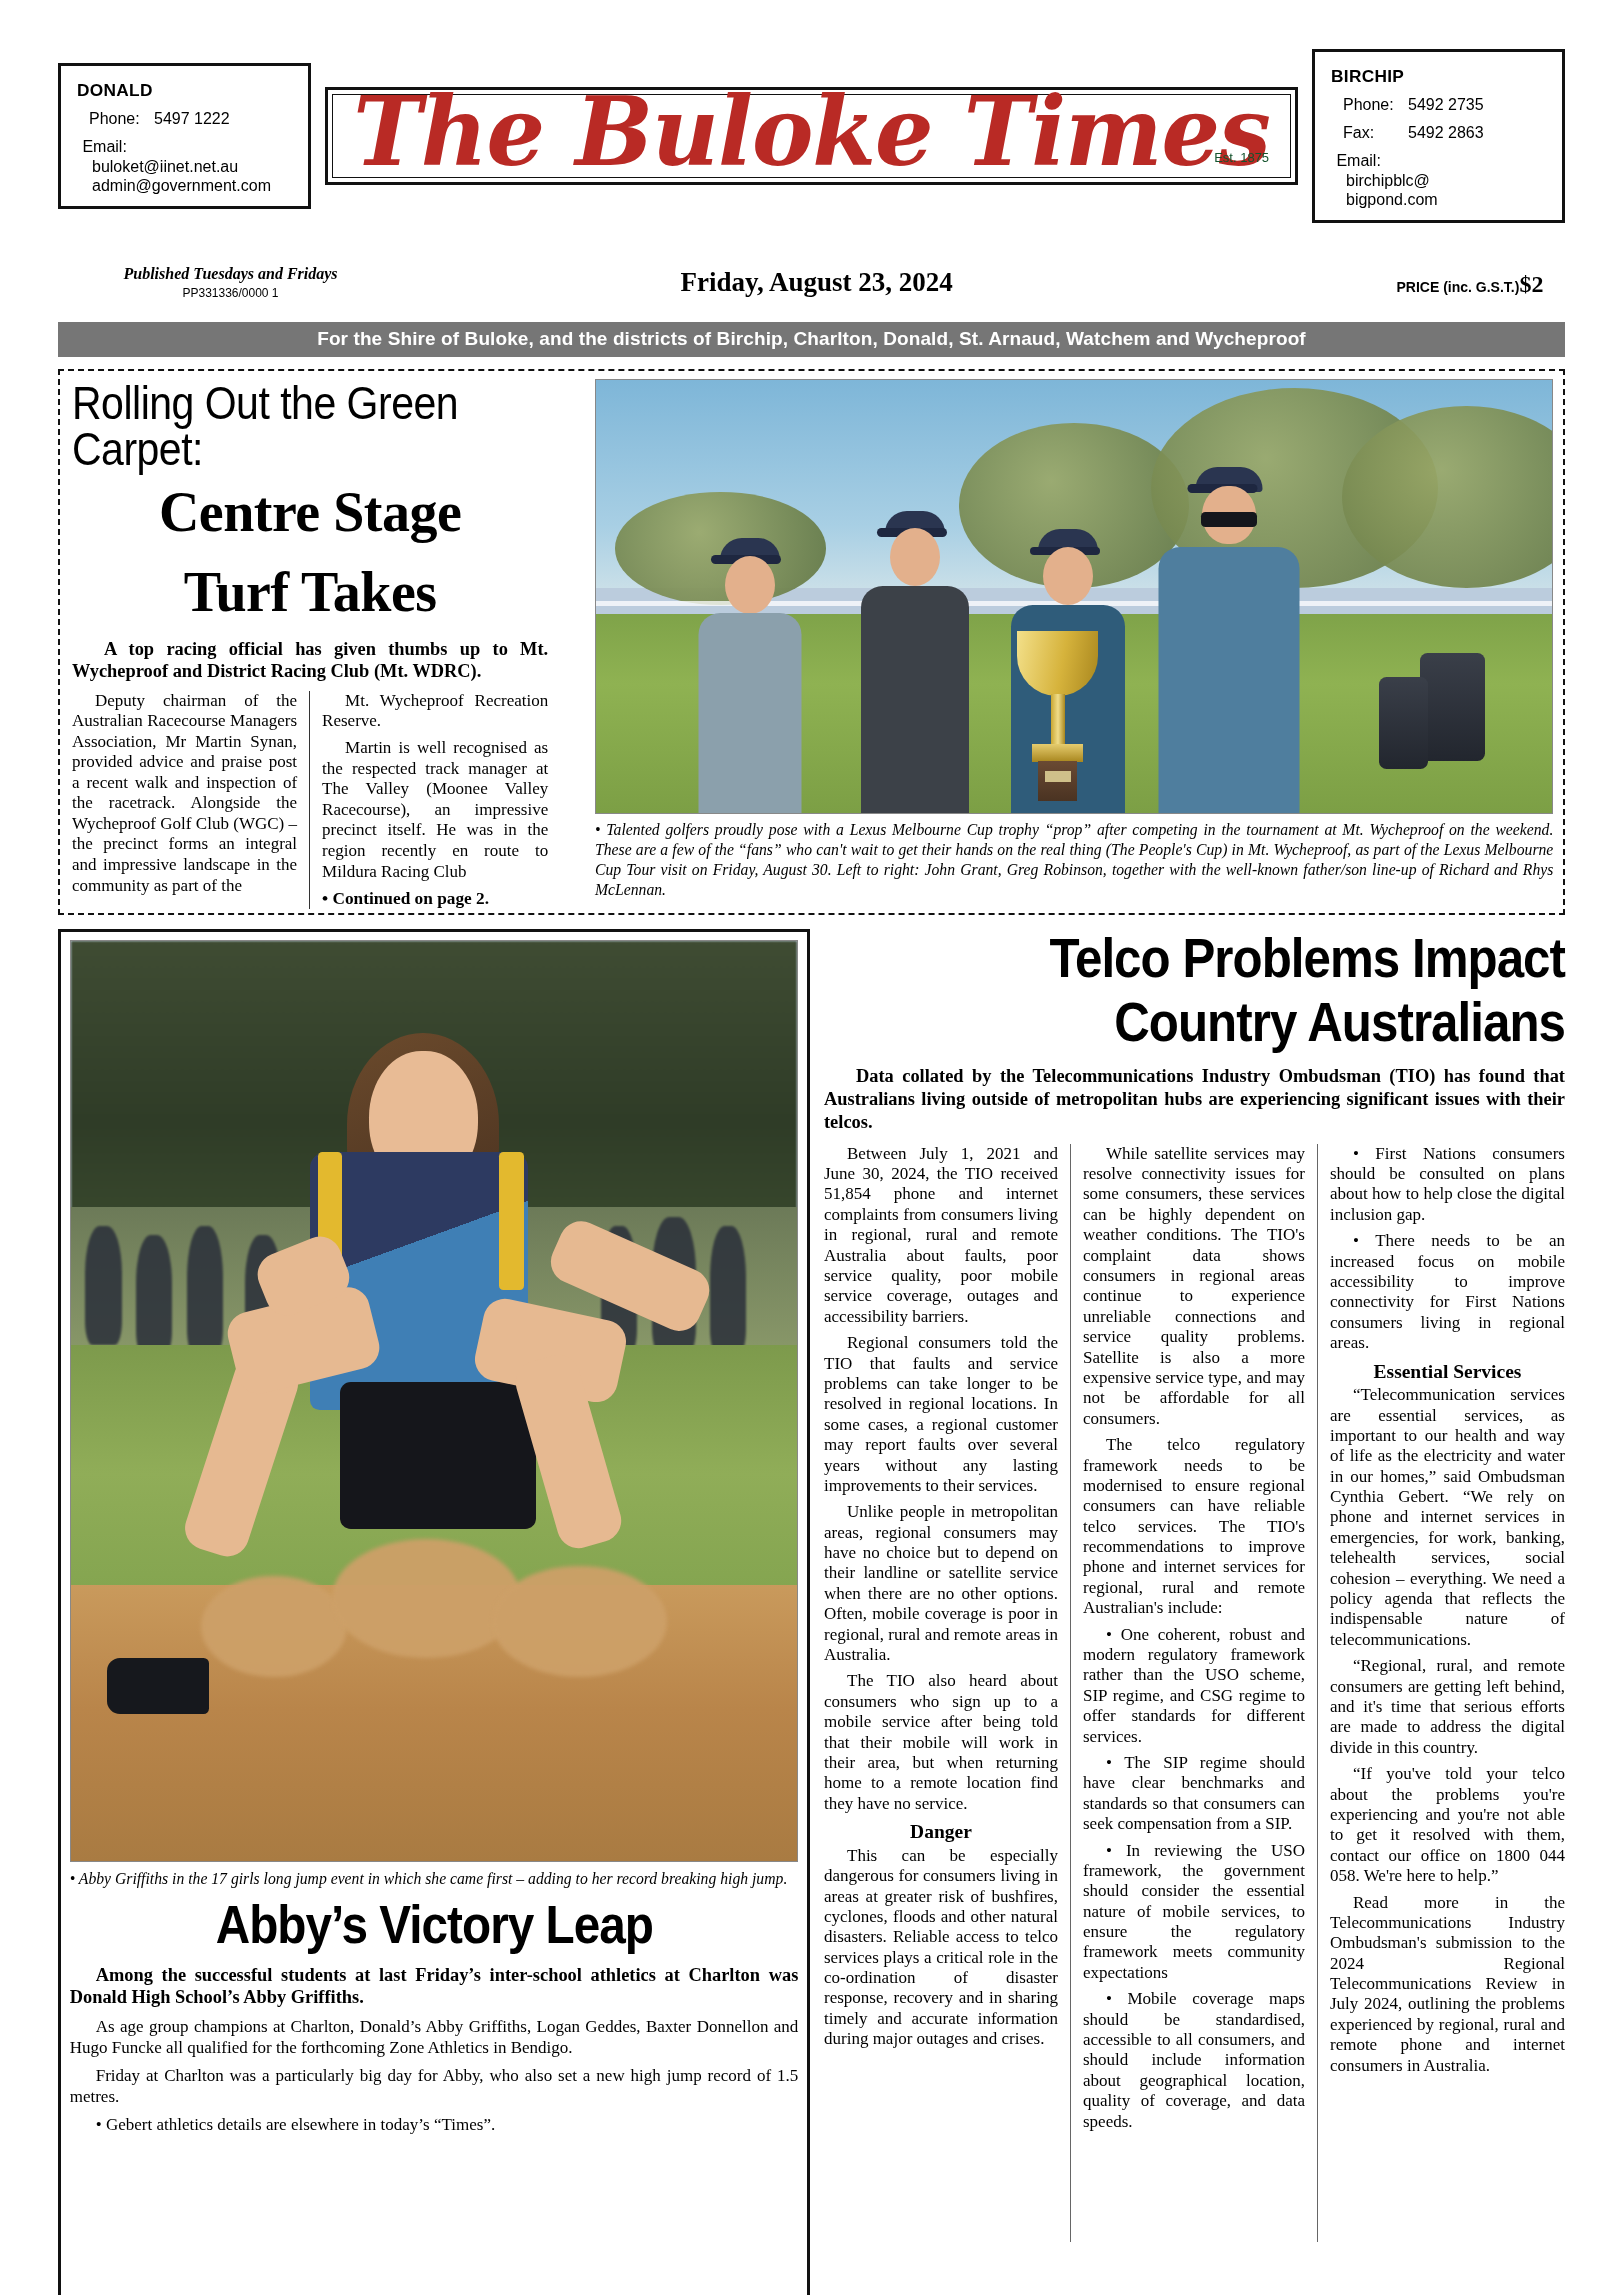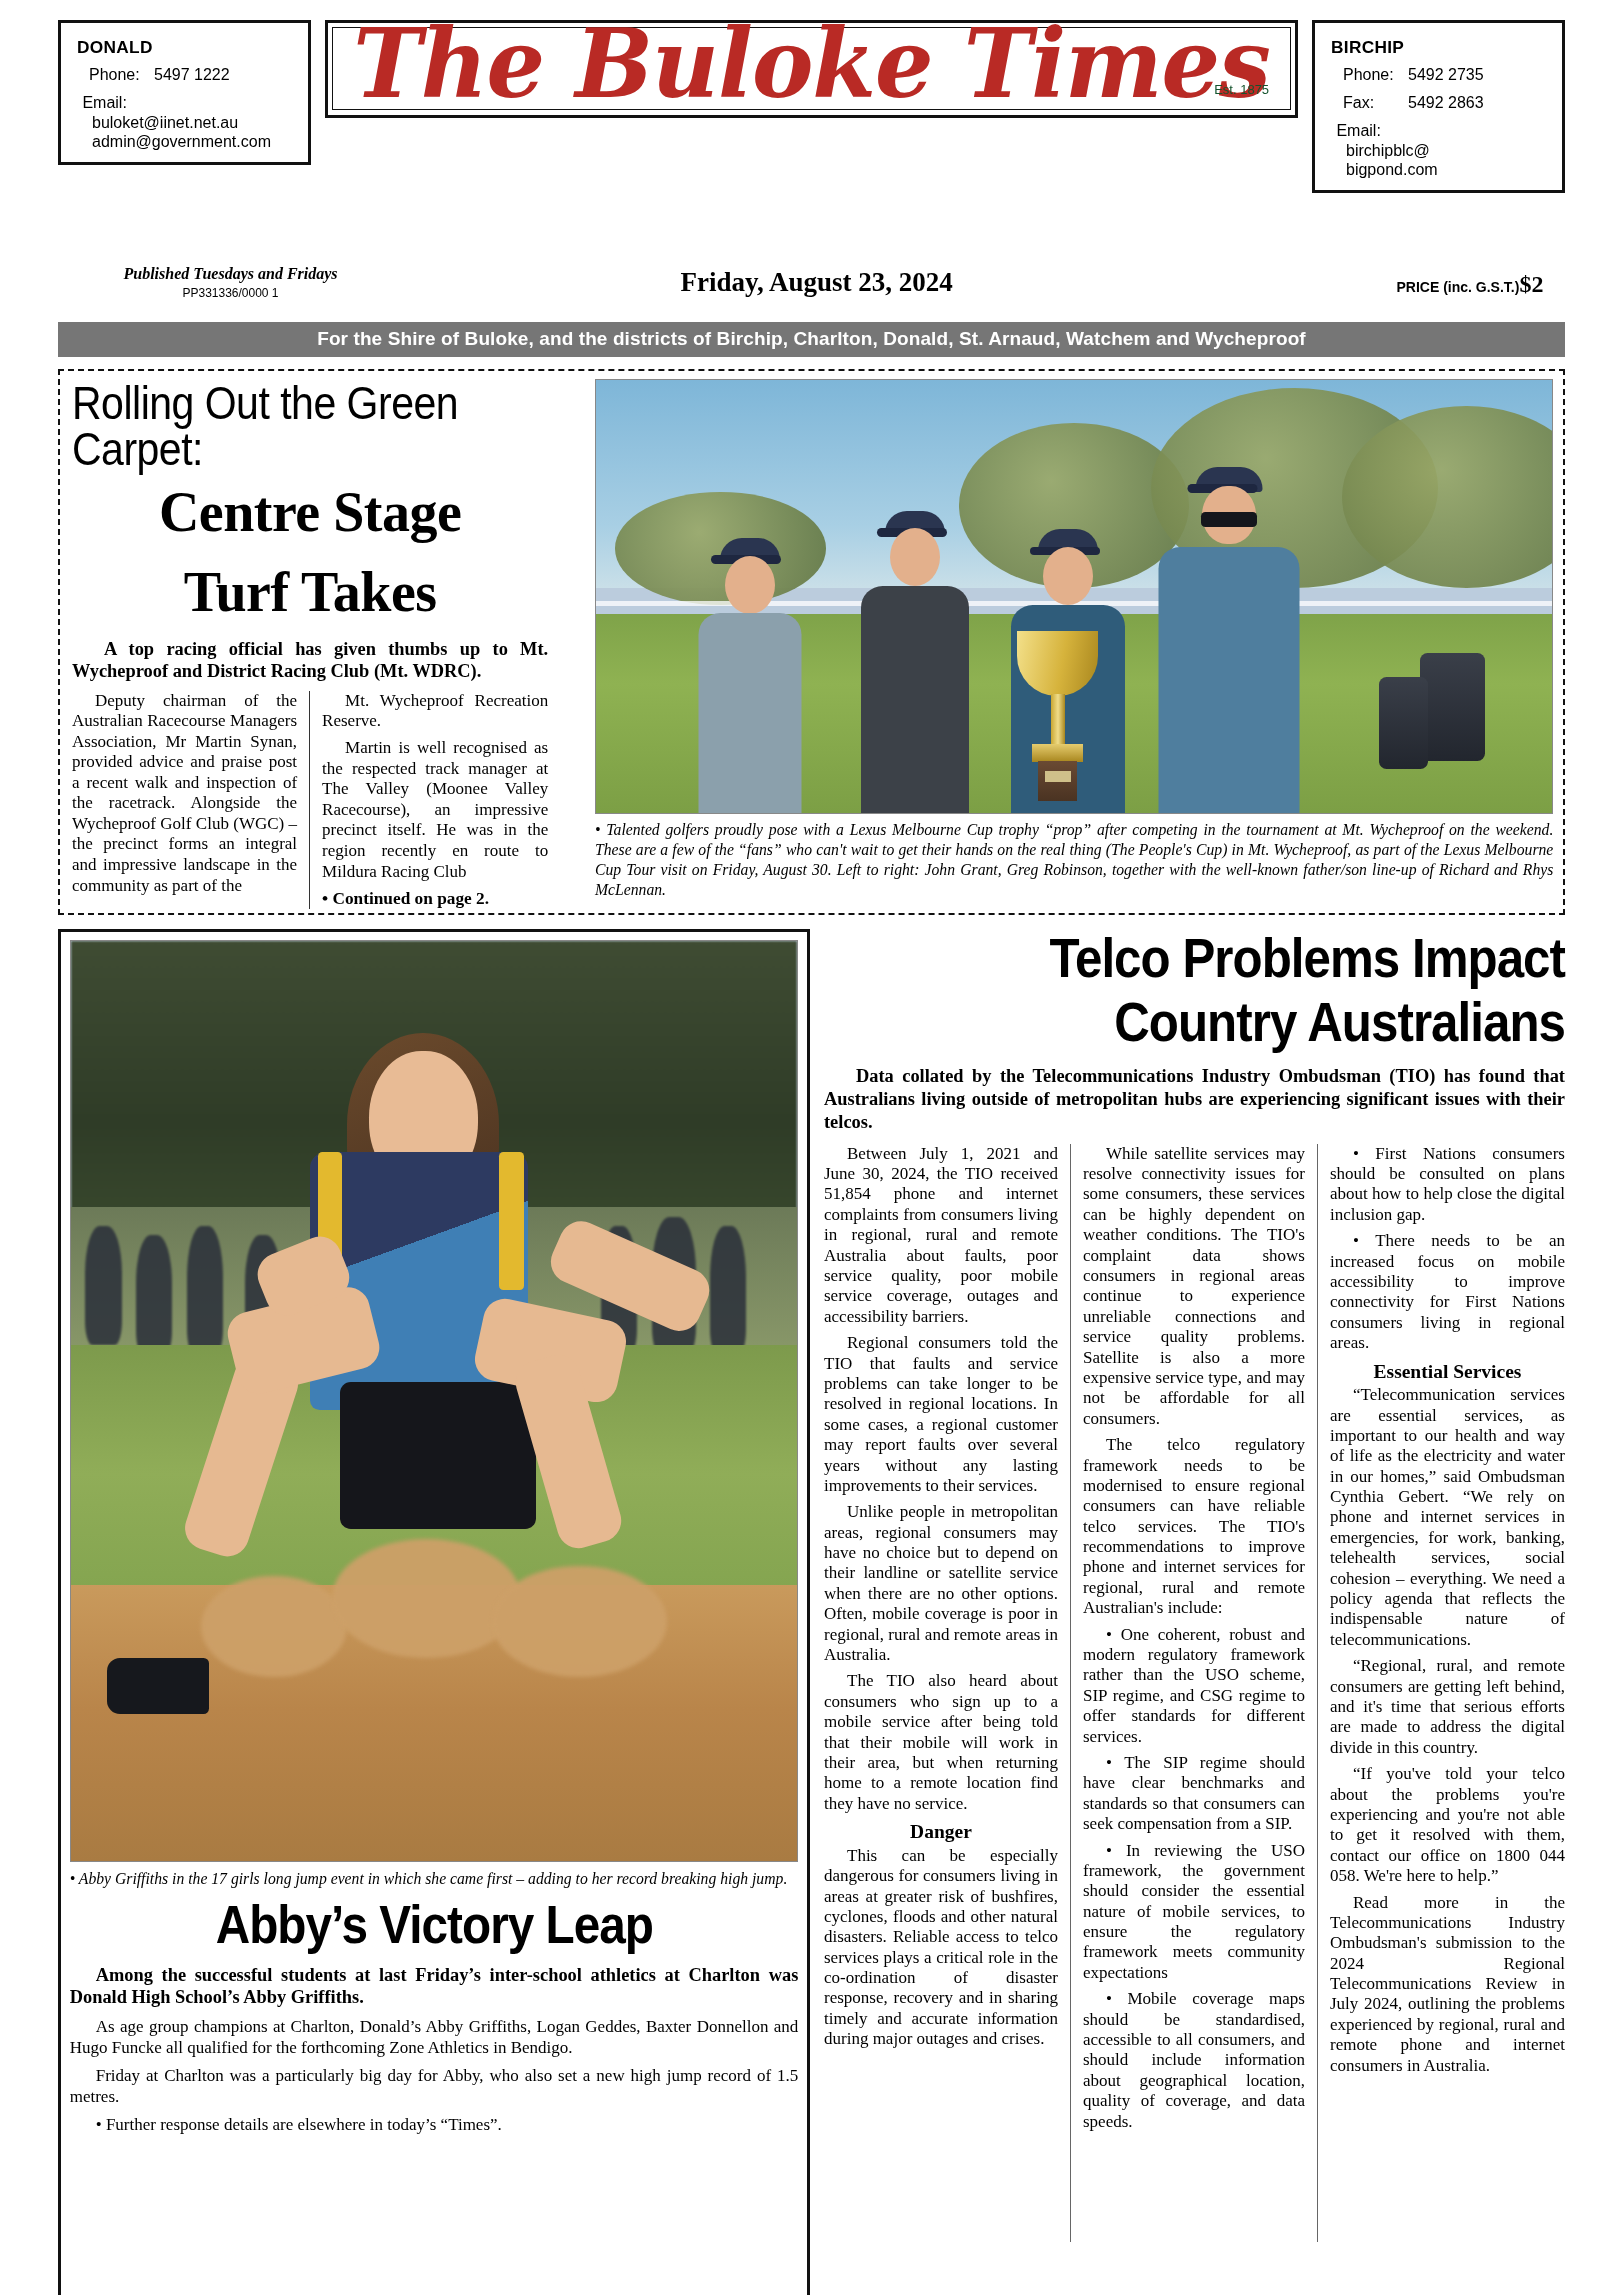--- a/index.html
+++ b/index.html
@@ -23,21 +23,21 @@
     box-sizing: border-box;
     padding: 0;
   }
 
   
   .masthead {
     position: relative;
     height: 233px;
     margin: 19.5px 58px 0 58px;
     display: flex;
-    align-items: flex-start;
+    align-items: center;
     justify-content: space-between;
   }
   .contact-box {
     border: 3.8px solid #111;
     box-sizing: border-box;
     width: 253px;
     padding: 14px 9.7px 9.7px 16px;
     background: #fff;
     font-family: "Liberation Sans", sans-serif;
     flex: none;
@@ -601,21 +601,21 @@
           <div class="jp-sandspray" style="left:58%;bottom:20%;width:24%;height:12%;"></div>
         </div>
       </div>
 
       <div class="abby-caption">• Abby Griffiths in the 17 girls long jump event in which she came first – adding to her record breaking high jump.</div>
       <div class="hl-cond-left">Abby’s Victory Leap</div>
       <div class="abby-body">
         <p class="abby-lede">Among the successful students at last Friday’s inter-school athletics at Charlton was Donald High School’s Abby Griffiths.</p>
         <p>As age group champions at Charlton, Donald’s Abby Griffiths, Logan Geddes, Baxter Donnellon and Hugo Funcke all qualified for the forthcoming Zone Athletics in Bendigo.</p>
         <p>Friday at Charlton was a particularly big day for Abby, who also set a new high jump record of 1.5 metres.</p>
-        <p class="bullet-note">• Further response details are elsewhere in today’s “Times”.</p>
+        <p class="bullet-note">• Gebert athletics details are elsewhere in today’s “Times”.</p>
       </div>
     </div>
 
     <div class="lower-right">
       <div class="hl-cond">Telco Problems Impact</div>
       <div class="hl-cond">Country Australians</div>
       <div class="lede-center">Data collated by the Telecommunications Industry Ombudsman (TIO) has found that Australians living outside of metropolitan hubs are experiencing significant issues with their telcos.</div>
 
       <div class="cols3">
         <div class="col3 a">

